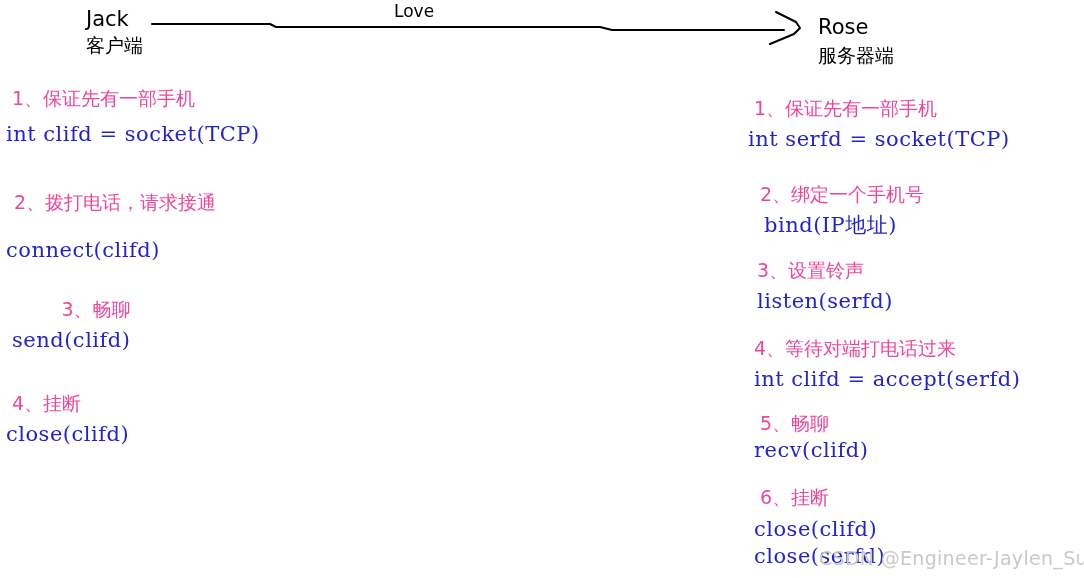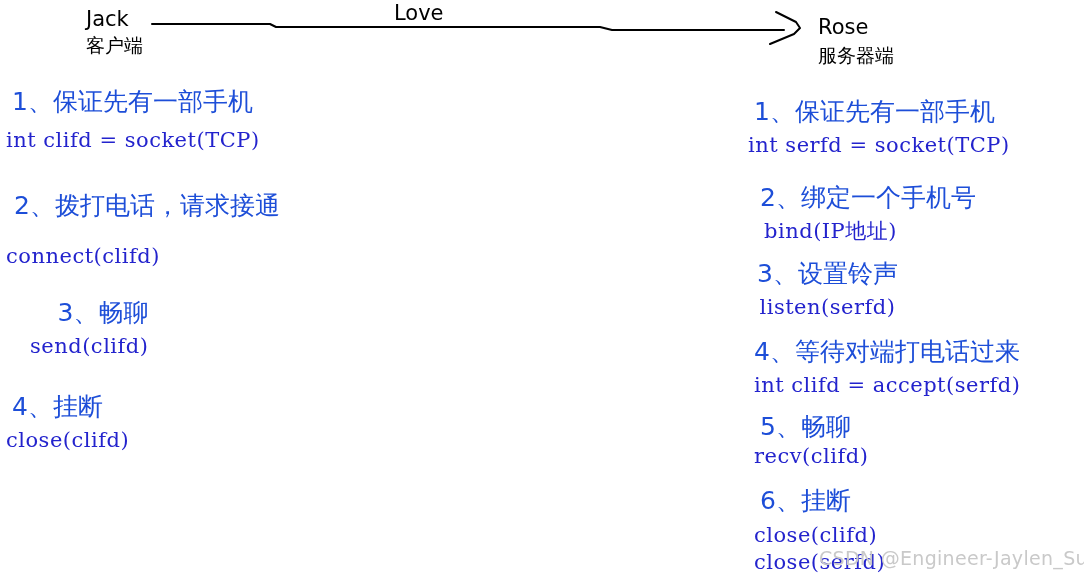--- a/index.html
+++ b/index.html
@@ -34,40 +34,40 @@
     line-height: 1;
   }
   .endpoint-role {
     font-family: "DejaVu Sans", "Liberation Sans", sans-serif;
     font-size: 19px;
     color: #000;
     line-height: 1;
   }
   .arrow-label {
     font-family: "DejaVu Sans", "Liberation Sans", sans-serif;
-    font-size: 21px;
+    font-size: 17px;
     color: #000;
     line-height: 1;
   }
 
   
   #arrow-svg {
     position: absolute;
     left: 0;
     top: 0;
     width: 1084px;
     height: 60px;
     overflow: visible;
   }
 
   
   .step-title {
     font-family: "DejaVu Sans", "Liberation Sans", sans-serif;
-    font-size: 25px;
-    color: #1d4ed8;
+    font-size: 19px;
+    color: #ec4899;
     line-height: 1;
   }
   .step-code {
     font-family: "DejaVu Serif", "Liberation Serif", serif;
     font-size: 21px;
     letter-spacing: 0.5px;
     color: #2323cd;
     line-height: 1;
   }
 
@@ -105,21 +105,21 @@
     <div class="step-code" style="margin-top:16px; margin-left:-6px;text-align:center;">int clifd = socket(TCP)</div>
   </div>
 
   <div class="abs" style="left:14px; top:193px;">
     <div class="step-title">2、拨打电话，请求接通</div>
     <div class="step-code" style="margin-top:28px; margin-left:-8px;">connect(clifd)</div>
   </div>
 
   <div class="abs" style="left:12px; top:300px;text-align:right;">
     <div class="step-title">3、畅聊</div>
-    <div class="step-code" style="margin-top:11px; margin-left:18px;">send(clifd)</div>
+    <div class="step-code" style="margin-top:11px; margin-left:0;">send(clifd)</div>
   </div>
 
   <div class="abs" style="left:12px; top:394px;">
     <div class="step-title">4、挂断</div>
     <div class="step-code" style="margin-top:11px; margin-left:-6px;">close(clifd)</div>
   </div>
 
   <div class="abs" style="left:754px; top:99px;">
     <div class="step-title">1、保证先有一部手机</div>
     <div class="step-code" style="margin-top:11px; margin-left:-6px;">int serfd = socket(TCP)</div>

